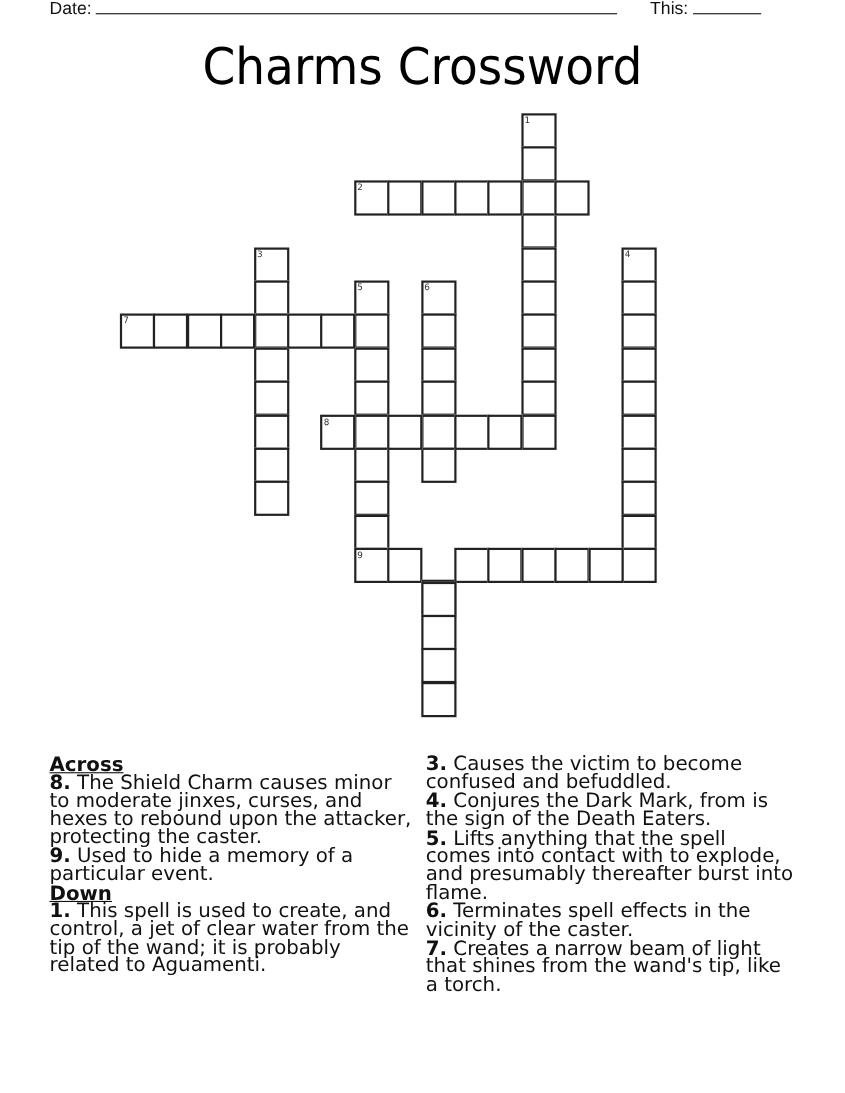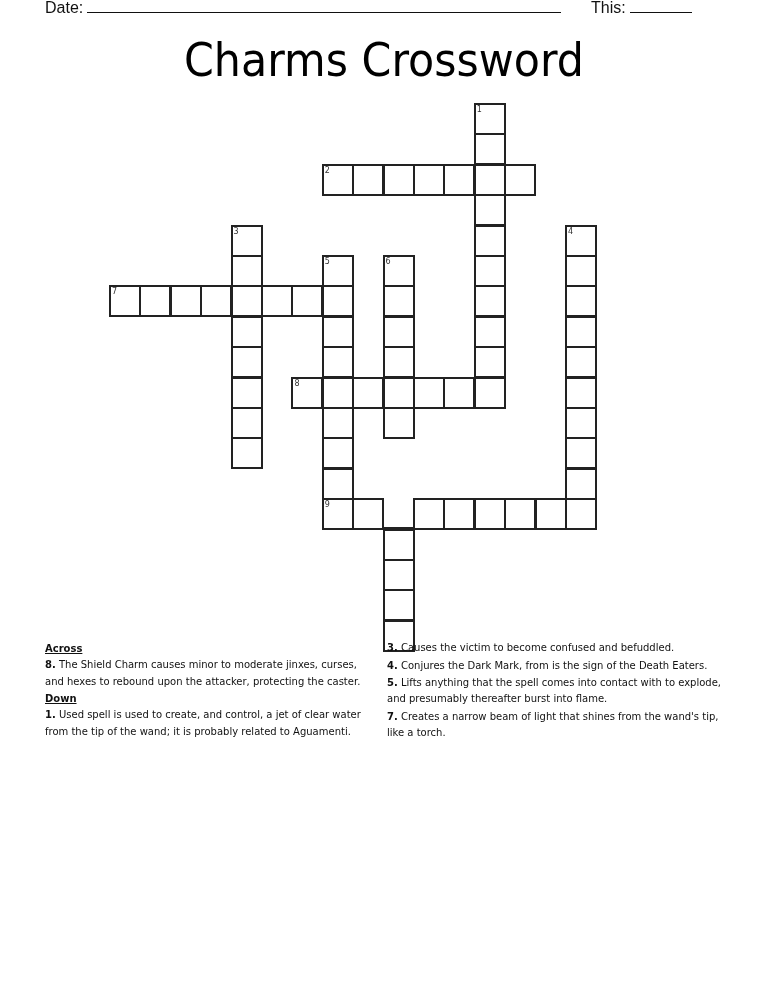--- a/index.html
+++ b/index.html
@@ -7,21 +7,21 @@
   .hdr { position: absolute; top: -2px; font-family: "Liberation Sans", sans-serif; font-size: 16px; color: #111; white-space: nowrap; }
   .hdr .line { display: inline-block; border-bottom: 1px solid #111; height: 14px; vertical-align: baseline; margin-left: 4px; }
   #name-field { left: 45px; }
   #name-field .line { width: 474px; }
   #date-field { left: 591px; }
   #date-field .line { width: 62px; }
   .title { position: absolute; left: 0; width: 768px; top: 30px; text-align: center; font-family: "DejaVu Sans", sans-serif; font-size: 46px; letter-spacing: 0px; color: #000; font-weight: normal; line-height: 60px; transform: scaleX(0.93); }
   #grid { position: absolute; left: 0; top: 0; width: 768px; height: 660px; }
   .cell { position: absolute; box-sizing: border-box; width: 32px; height: 32px; border: 2px solid #222; background: #fff; }
   .cell .num { position: absolute; left: 1px; top: 0px; font-family: "DejaVu Sans", sans-serif; font-size: 8px; color: #333; line-height: 9px; }
-  .clues { position: absolute; top: 640px; font-family: "DejaVu Sans", sans-serif; font-size: 10px; line-height: 16.3px; color: #111; }
+  .clues { position: absolute; top: 687px; font-family: "DejaVu Sans", sans-serif; font-size: 18px; line-height: 16.3px; color: #111; }
   #clues-left { left: 45px; width: 330px; }
   #clues-right { left: 387px; width: 335px; }
   .clues .section-head { text-decoration: underline; font-weight: bold; display: block; margin-top: 1px; }
   .clues .clue { display: block; margin-bottom: 1.3px; }
   .clues .clue b { font-weight: bold; }
 </style>
 </head>
 <body>
 
 <div class="hdr" id="name-field">
@@ -122,22 +122,24 @@
     <div class="cell" style="left: 534.6px; top: 498.2px;"></div>
     <div class="cell" style="left: 382.6px; top: 528.6px;"></div>
     <div class="cell" style="left: 382.6px; top: 559px;"></div>
     <div class="cell" style="left: 382.6px; top: 589.4px;"></div>
     <div class="cell" style="left: 382.6px; top: 619.8px;"></div>
   </div>
 
 <div class="clues" id="clues-left">
   <span class="section-head">Across</span>
   <span class="clue"><b>8.</b> <span>The Shield Charm causes minor to moderate jinxes, curses, and hexes to rebound upon the attacker, protecting the caster.</span></span>
+  <span class="clue"><b>9.</b> <span>Used to hide a memory of a particular event.</span></span>
   <span class="section-head">Down</span>
-  <span class="clue"><b>1.</b> <span>Used spell is used to create, and control, a jet of clear water from the tip of the wand; it is probably related to Aguamenti.</span></span>
+  <span class="clue"><b>1.</b> <span>This spell is used to create, and control, a jet of clear water from the tip of the wand; it is probably related to Aguamenti.</span></span>
 </div>
 
 <div class="clues" id="clues-right">
   <span class="clue"><b>3.</b> <span>Causes the victim to become confused and befuddled.</span></span>
   <span class="clue"><b>4.</b> <span>Conjures the Dark Mark, from is the sign of the Death Eaters.</span></span>
   <span class="clue"><b>5.</b> <span>Lifts anything that the spell comes into contact with to explode, and presumably thereafter burst into flame.</span></span>
+  <span class="clue"><b>6.</b> <span>Terminates spell effects in the vicinity of the caster.</span></span>
   <span class="clue"><b>7.</b> <span>Creates a narrow beam of light that shines from the wand's tip, like a torch.</span></span>
 </div>
 
 </body></html>

